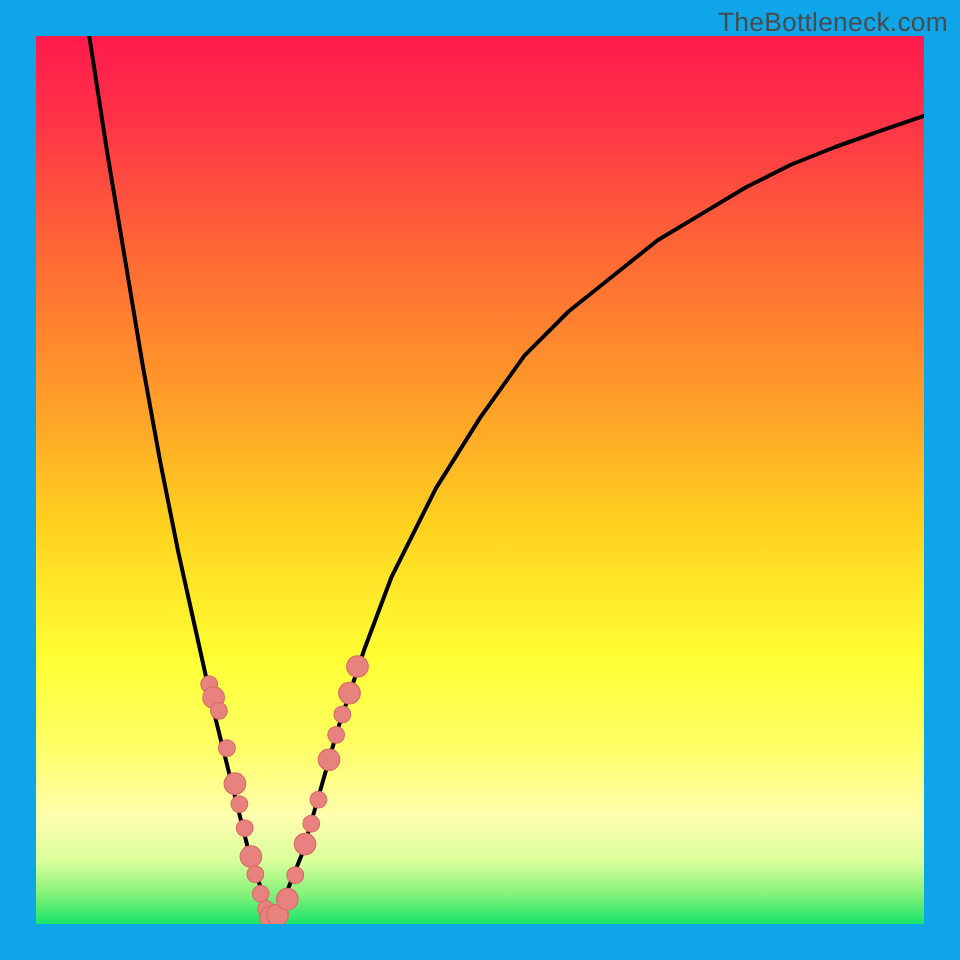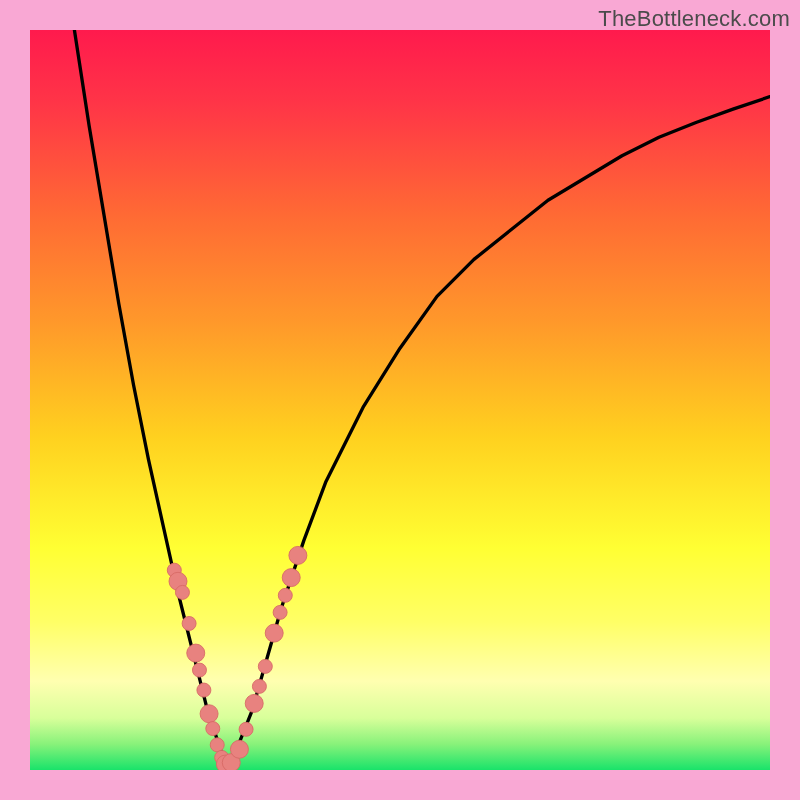--- a/index.html
+++ b/index.html
@@ -8,21 +8,21 @@
     width: 800px;
     height: 800px;
     overflow: hidden;
     background: #000;
     font-family: Arial, Helvetica, sans-serif;
   }
   .frame {
     position: relative;
     width: 800px;
     height: 800px;
-    background: #f9a8d4;
+    background: #0ea5e9;
   }
   .plot {
     position: absolute;
     left: 30px;
     top: 30px;
     width: 740px;
     height: 740px;
     overflow: hidden;
   }
   .gradient {

